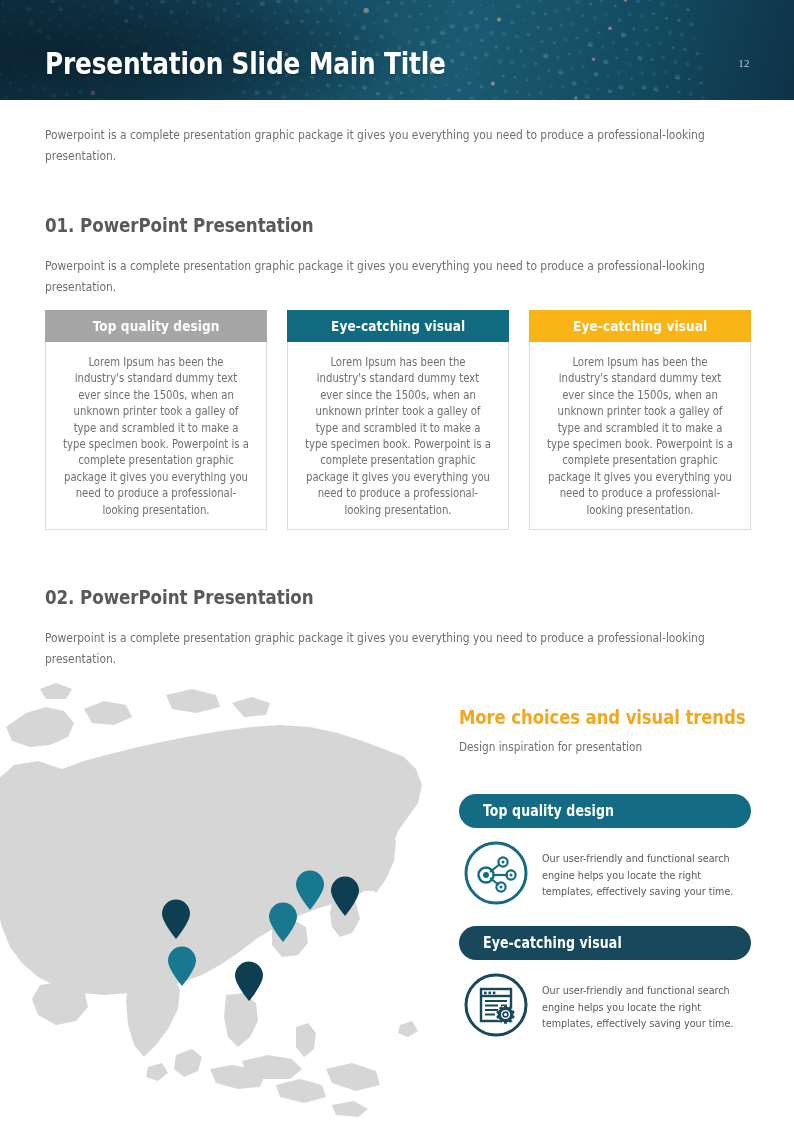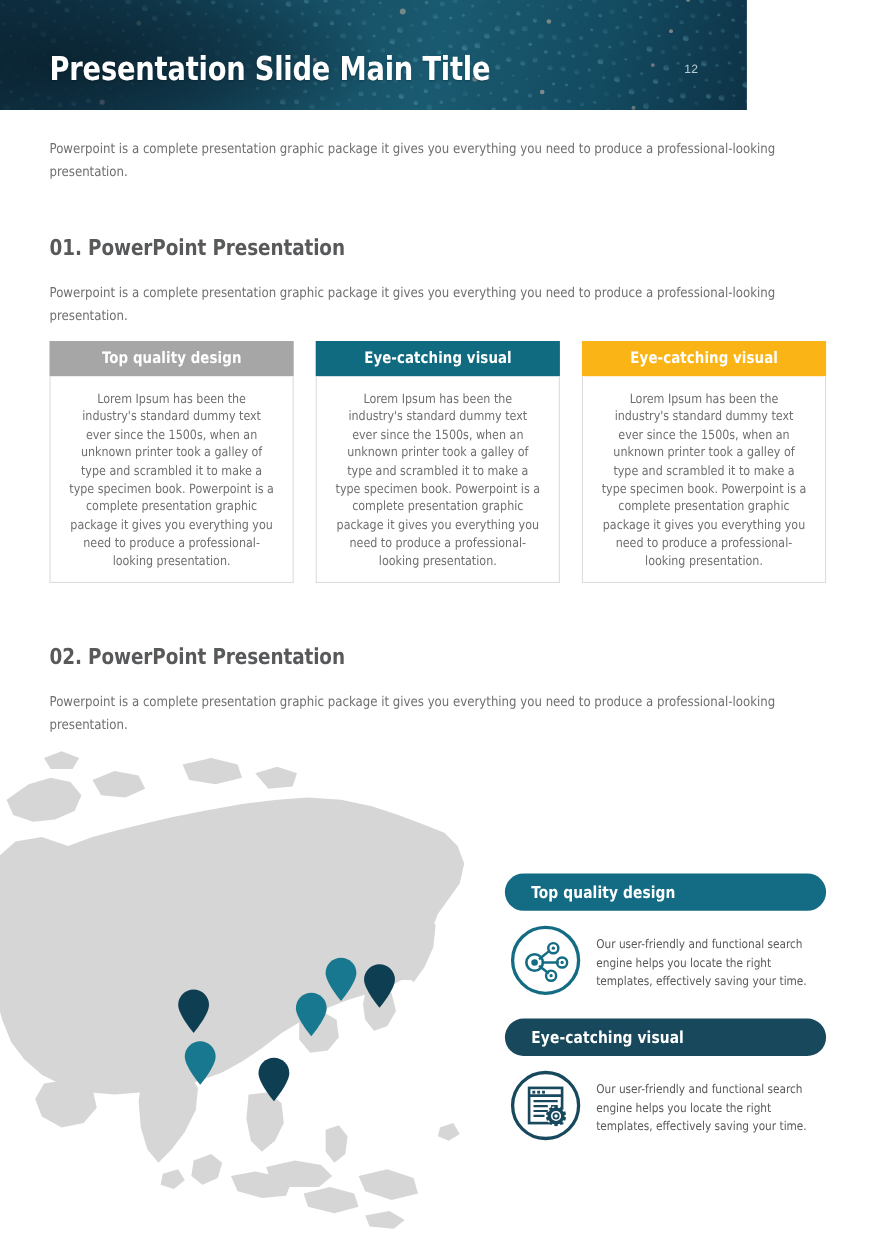--- a/index.html
+++ b/index.html
@@ -7,40 +7,40 @@
     width:794px;height:1123px;
     background:#ffffff;
     font-family:"Liberation Sans", sans-serif;
     position:relative;overflow:hidden;
     -webkit-font-smoothing:antialiased;
   }
   .slide{position:relative;width:794px;height:1123px;overflow:hidden;background:#fff;}
 
   
   .header{
-    position:absolute;left:0;top:0;width:679px;height:100px;
+    position:absolute;left:0;top:0;width:794px;height:100px;
     background:linear-gradient(105deg,#0d2e41 0%,#14485e 32%,#1a5a70 58%,#134b61 80%,#0e3246 100%);
     overflow:hidden;
   }
   .header-dots{position:absolute;left:0;top:0;width:794px;height:100px;opacity:.85;}
   .header-vignette{
     position:absolute;inset:0;
     background:radial-gradient(ellipse 60% 120% at 8% 55%, rgba(10,34,48,.92) 0%, rgba(12,40,55,.55) 40%, rgba(12,40,55,0) 72%);
   }
   .header-title{
     position:absolute;left:45px;top:46px;
     font-family:"DejaVu Sans Condensed","Liberation Sans Narrow","Liberation Sans",sans-serif;
     font-weight:700;font-size:30px;letter-spacing:-.2px;color:#ffffff;
     transform:scaleX(.92);transform-origin:left center;
     text-shadow:0 1px 2px rgba(0,0,0,.25);
     white-space:nowrap;
   }
   .page-num{
     position:absolute;right:44px;top:57px;
-    font-family:Liberation Sans, sans-serif;
+    font-family:Liberation Serif, serif;
     font-size:11px;color:#b9cdd6;letter-spacing:.4px;
   }
 
   
   .intro{
     position:absolute;left:45px;top:124px;width:706px;
     font-family:"DejaVu Sans Condensed","Liberation Sans Narrow","Liberation Sans",sans-serif;
     font-size:12.4px;line-height:21px;color:#6f6f6f;
     transform:scaleX(.96);transform-origin:left top;
   }
@@ -647,20 +647,24 @@
           <path d="M16 41 C16 41 2 24.5 2 15.6 A14 14 0 0 1 30 15.6 C30 24.5 16 41 16 41 Z" fill="#0e3e52"></path>
         </svg></div>
       <div class="pin" style="left: 294px; top: 869px;"><svg width="32" height="42" viewBox="0 0 32 42" aria-hidden="true">
           <path d="M16 41 C16 41 2 24.5 2 15.6 A14 14 0 0 1 30 15.6 C30 24.5 16 41 16 41 Z" fill="#17788f"></path>
         </svg></div>
       <div class="pin" style="left: 329px; top: 875px;"><svg width="32" height="42" viewBox="0 0 32 42" aria-hidden="true">
           <path d="M16 41 C16 41 2 24.5 2 15.6 A14 14 0 0 1 30 15.6 C30 24.5 16 41 16 41 Z" fill="#0e3e52"></path>
         </svg></div>
     </div>
 
+  <div class="panel">
+    <div class="panel-title">More choices and visual trends</div>
+    <div class="panel-sub">Design inspiration for presentation</div>
+  </div>
 
   <div class="feature f0">
     <div class="pill" style="background: rgb(19, 108, 131);">
       <span>Top quality design</span>
     </div>
     <div class="feat-row">
       <svg class="feat-icon" viewBox="0 0 68 68" aria-hidden="true">
         <circle cx="34" cy="34" r="30" fill="none" stroke="#136c83" stroke-width="3"></circle>
         <circle cx="24" cy="36" r="7.5" fill="none" stroke="#136c83" stroke-width="2.4"></circle>
         <circle cx="24" cy="36" r="3" fill="#136c83"></circle>

